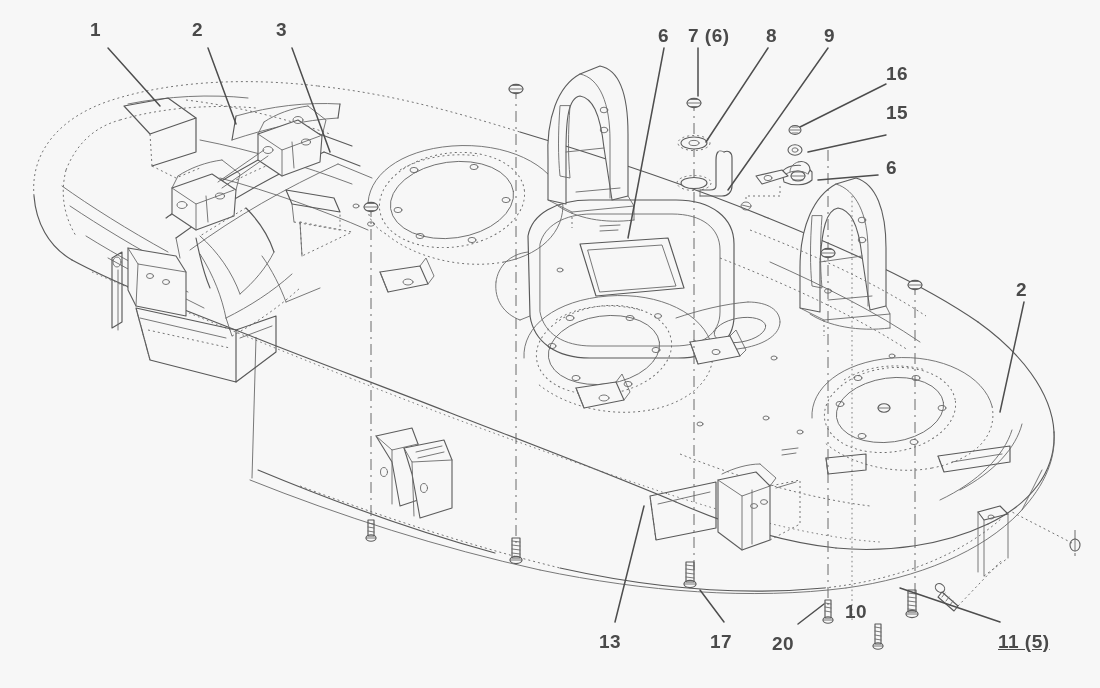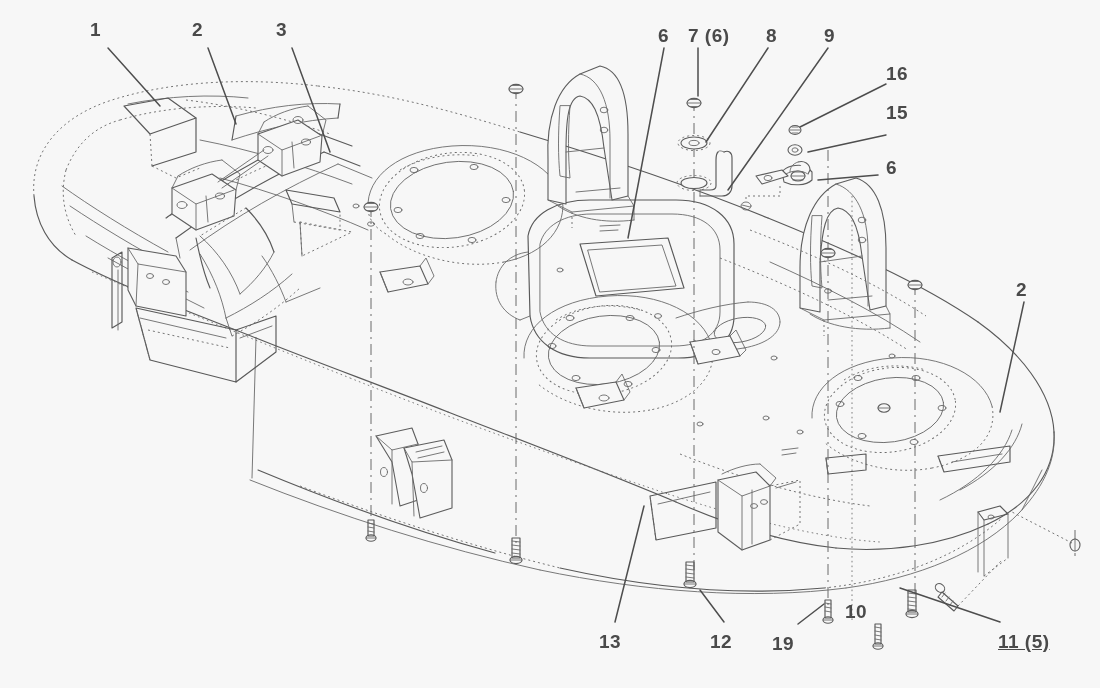--- a/index.html
+++ b/index.html
@@ -565,18 +565,18 @@
   <div class="lbl" style="left:276px; top:20px;">3</div>
   <div class="lbl" style="left:658px; top:26px;">6</div>
   <div class="lbl" style="left:688px; top:26px;">7 (6)</div>
   <div class="lbl" style="left:766px; top:26px;">8</div>
   <div class="lbl" style="left:824px; top:26px;">9</div>
   <div class="lbl" style="left:886px; top:64px;">16</div>
   <div class="lbl" style="left:886px; top:103px;">15</div>
   <div class="lbl" style="left:886px; top:158px;">6</div>
   <div class="lbl" style="left:1016px; top:280px;">2</div>
   <div class="lbl" style="left:599px; top:632px;">13</div>
-  <div class="lbl" style="left:710px; top:632px;">12</div>
-  <div class="lbl" style="left:772px; top:634px;">19</div>
+  <div class="lbl" style="left:710px; top:632px;">17</div>
+  <div class="lbl" style="left:772px; top:634px;">20</div>
   <div class="lbl" style="left:845px; top:602px;">10</div>
   <div class="lbl" style="left:998px; top:632px;text-decoration:underline;">11 (5)</div>
 
 </div>
 
 </body></html>

